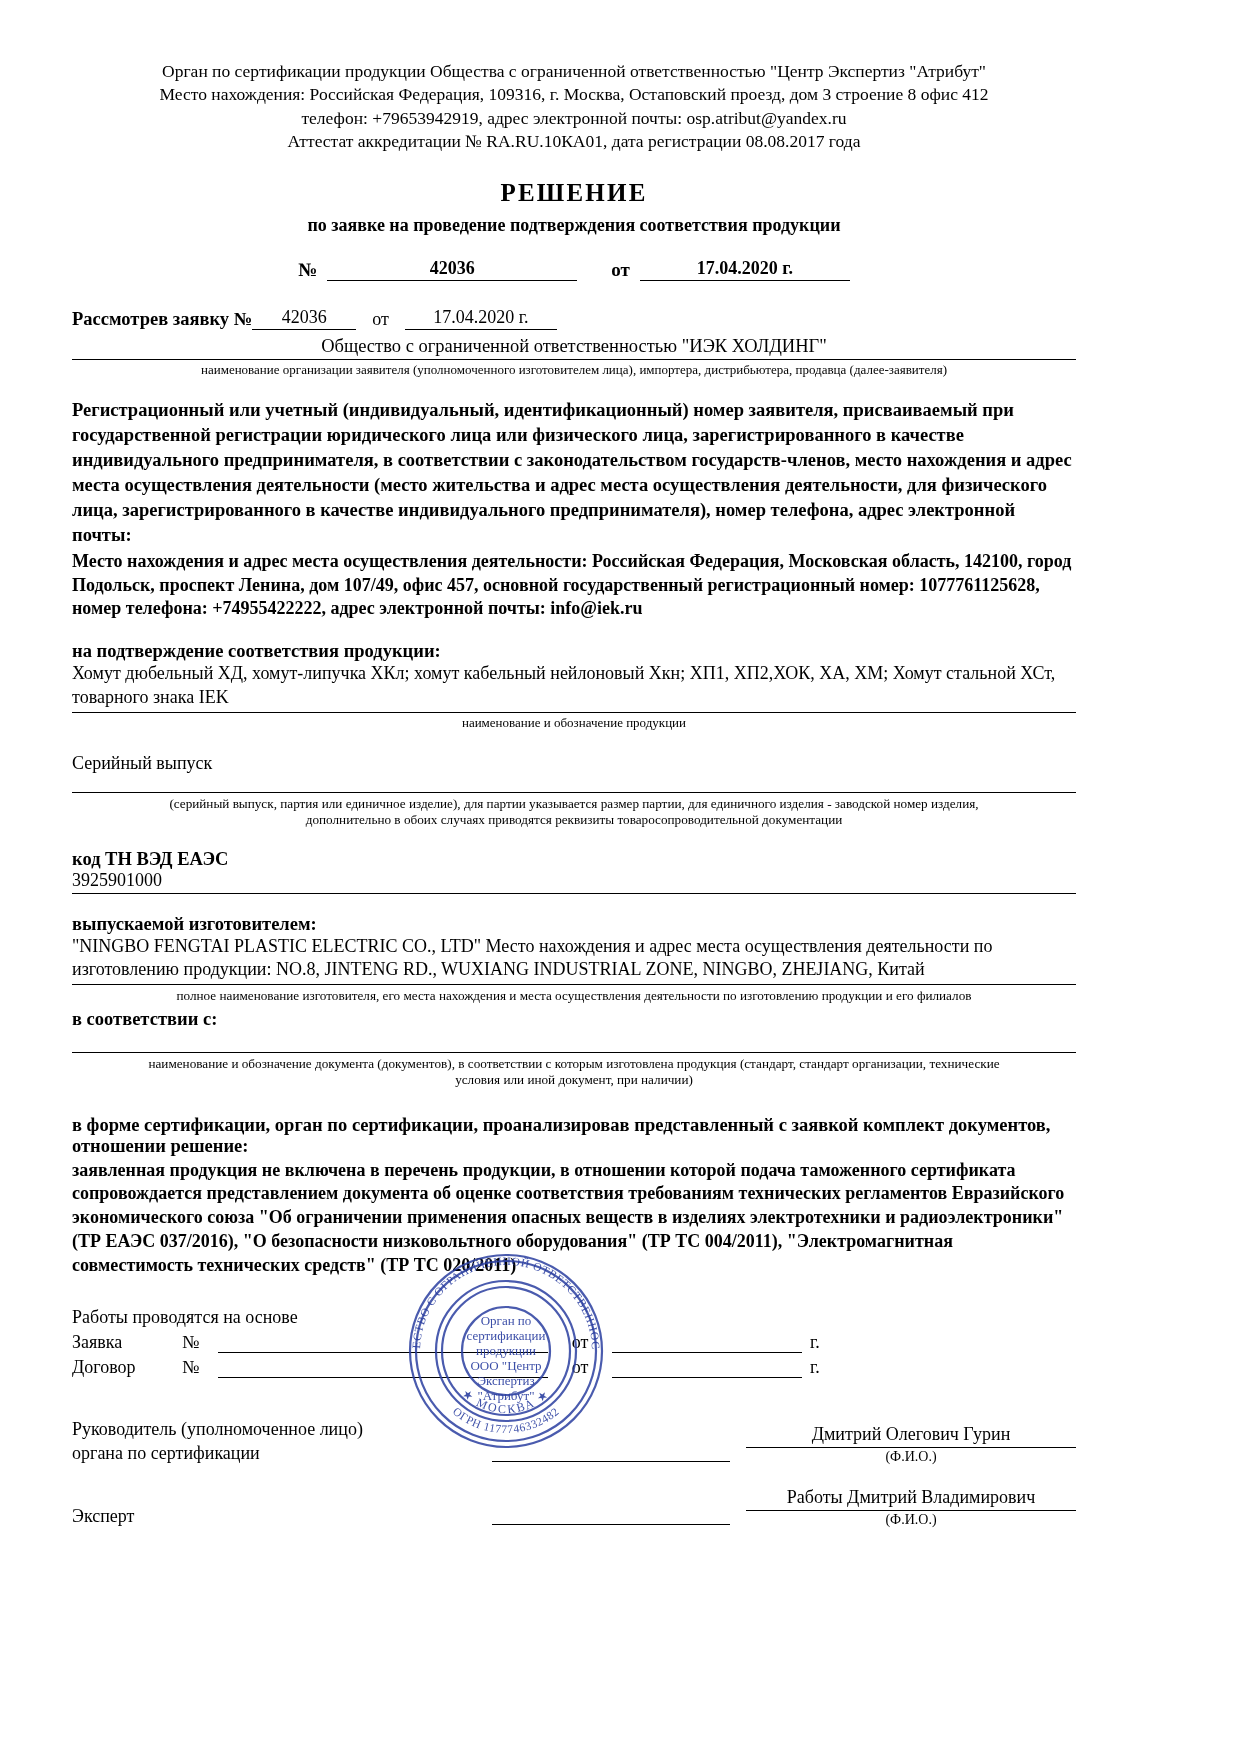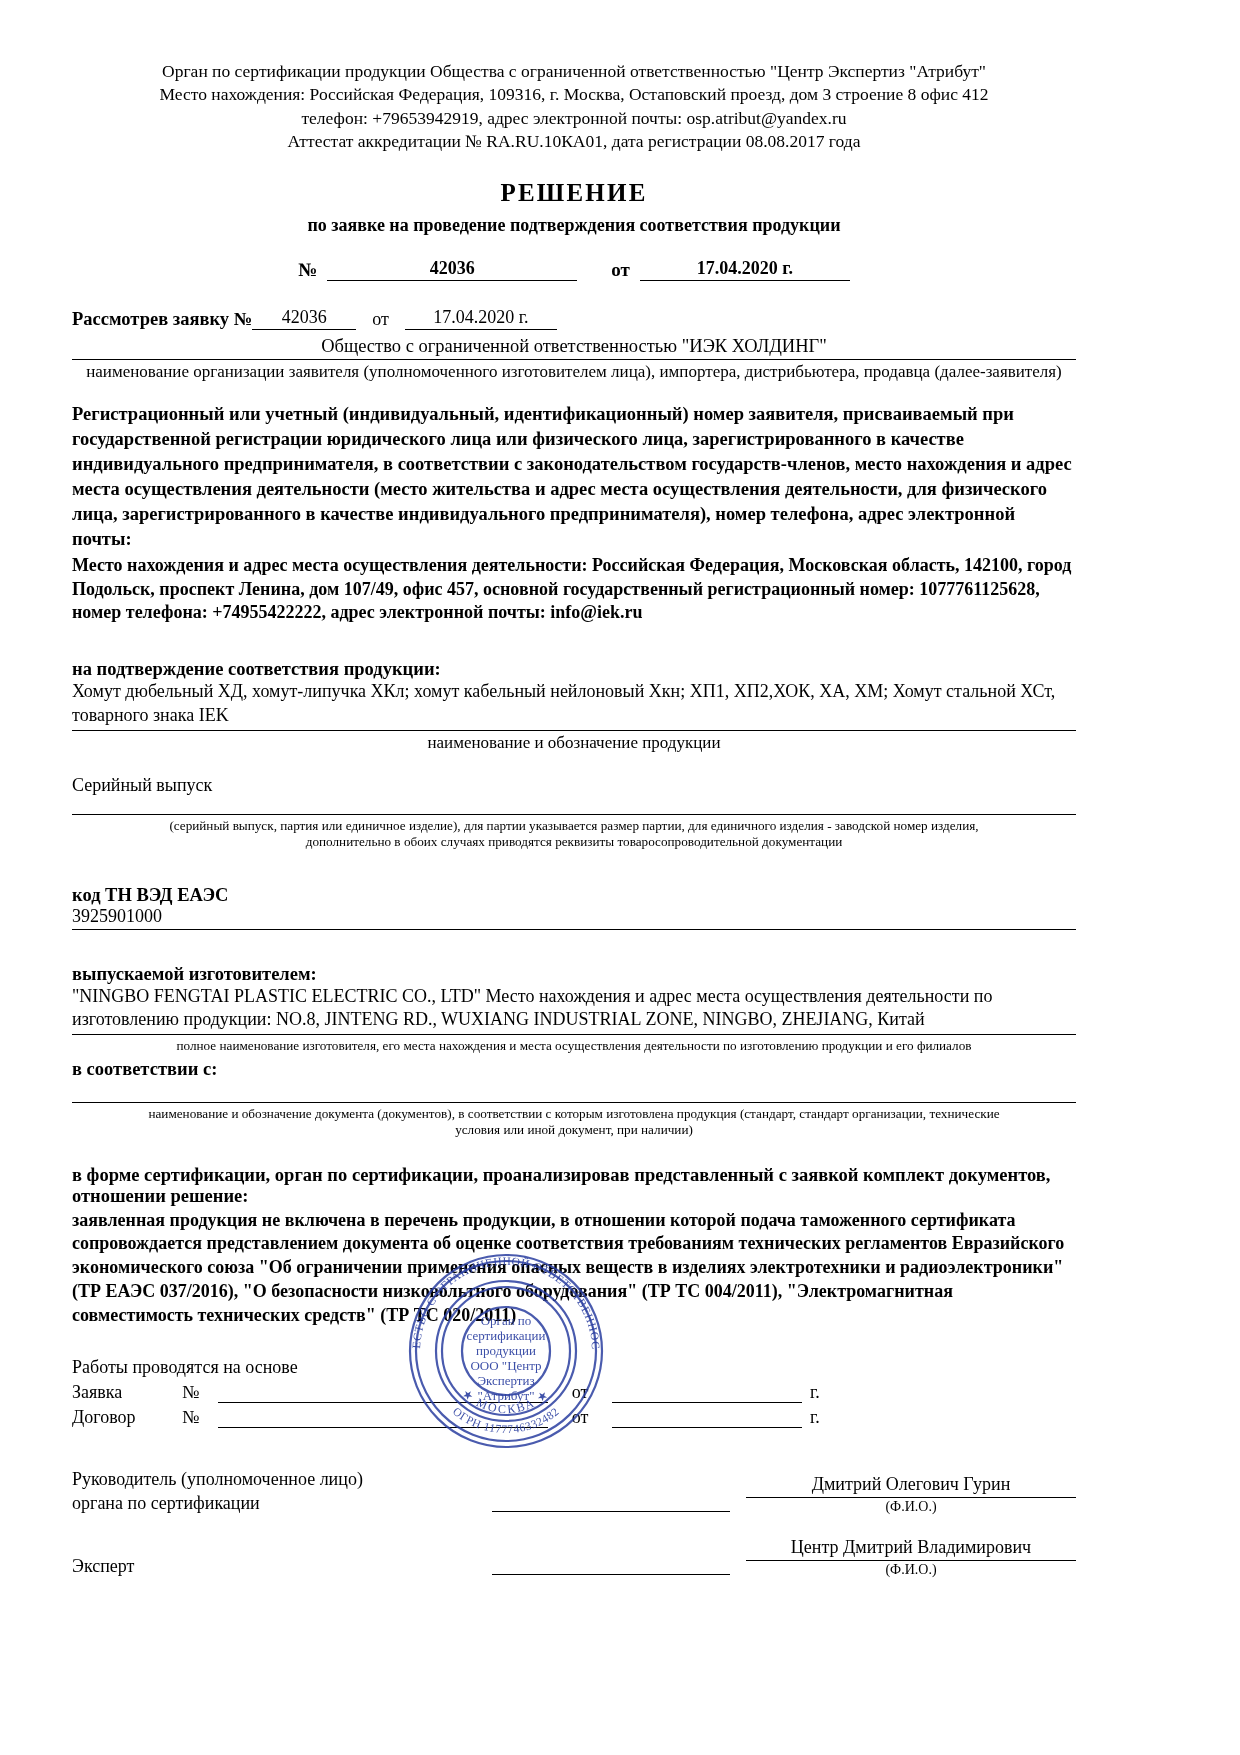--- a/index.html
+++ b/index.html
@@ -73,40 +73,40 @@
 
   .applicant {
     border-bottom: 1.2px solid #000;
     text-align: center;
     font-size: 18.5px;
     padding-bottom: 2px;
     margin-top: 6px;
   }
   .caption {
     text-align: center;
-    font-size: 17px;
+    font-size: 13px;
     margin-top: 2px;
   }
 
   .bold-block {
     font-weight: bold;
     font-size: 18.5px;
     line-height: 1.35;
     margin-top: 20px;
   }
   .para {
     font-size: 18px;
     line-height: 1.32;
     margin-top: 2px;
     font-weight: bold;
   }
   .sec-head {
     font-weight: bold;
     font-size: 18.5px;
-    margin-top: 34px;
+    margin-top: 20px;
   }
   .underlined {
     border-bottom: 1.2px solid #000;
     font-size: 18px;
     line-height: 1.32;
     padding-bottom: 2px;
   }
   .ul-line {
     border-bottom: 1.2px solid #000;
     height: 0;
@@ -265,21 +265,21 @@
         <div class="fio">(Ф.И.О.)</div>
       </div>
     </div>
 
     <div class="sign-row" style="margin-top:22px">
       <div class="sign-left">
         <div>Эксперт</div>
       </div>
       <div class="sign-mid"></div>
       <div class="sign-right">
-        <div class="name">Центр Дмитрий Владимирович</div>
+        <div class="name">Работы Дмитрий Владимирович</div>
         <div class="fio">(Ф.И.О.)</div>
       </div>
     </div>
   </div>
 
   <div class="stamp">
     <svg width="216" height="216" viewBox="0 0 216 216" xmlns="http://www.w3.org/2000/svg">
       <defs>
         <path id="outerTop" d="M 22,108 A 86,86 0 0 1 194,108"></path>
         <path id="outerBot" d="M 26,108 A 82,82 0 0 0 190,108"></path>

